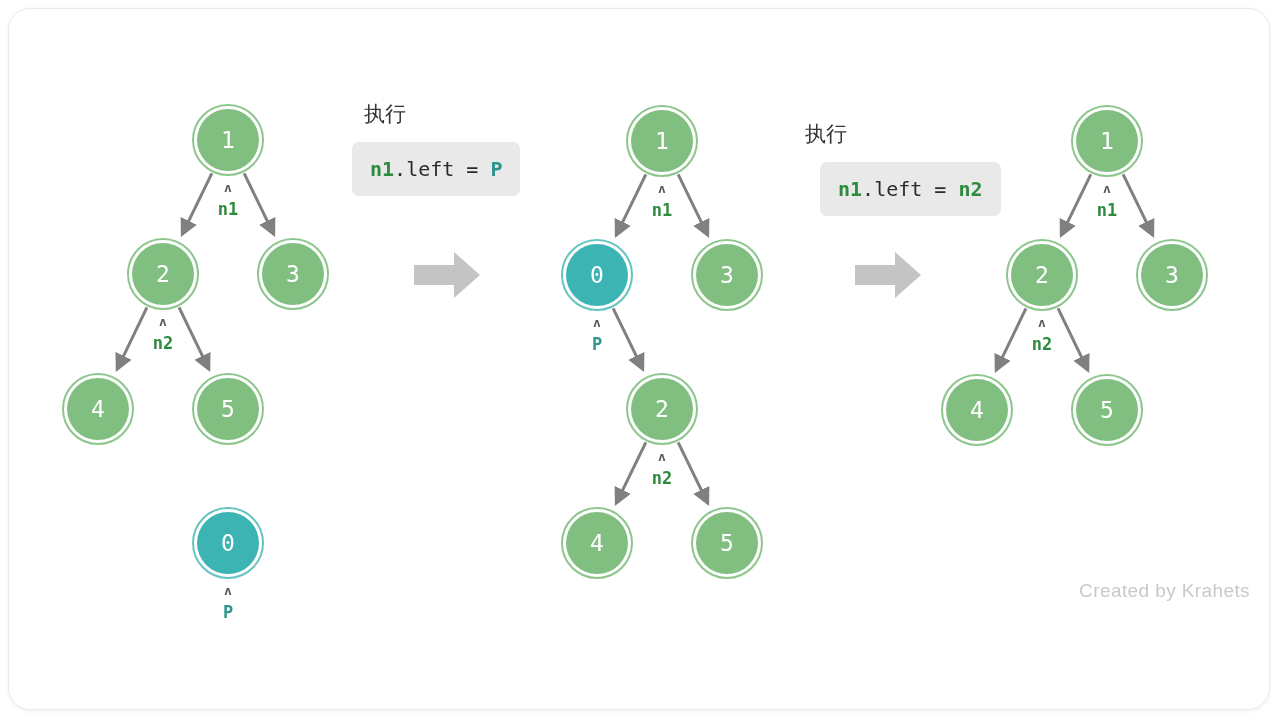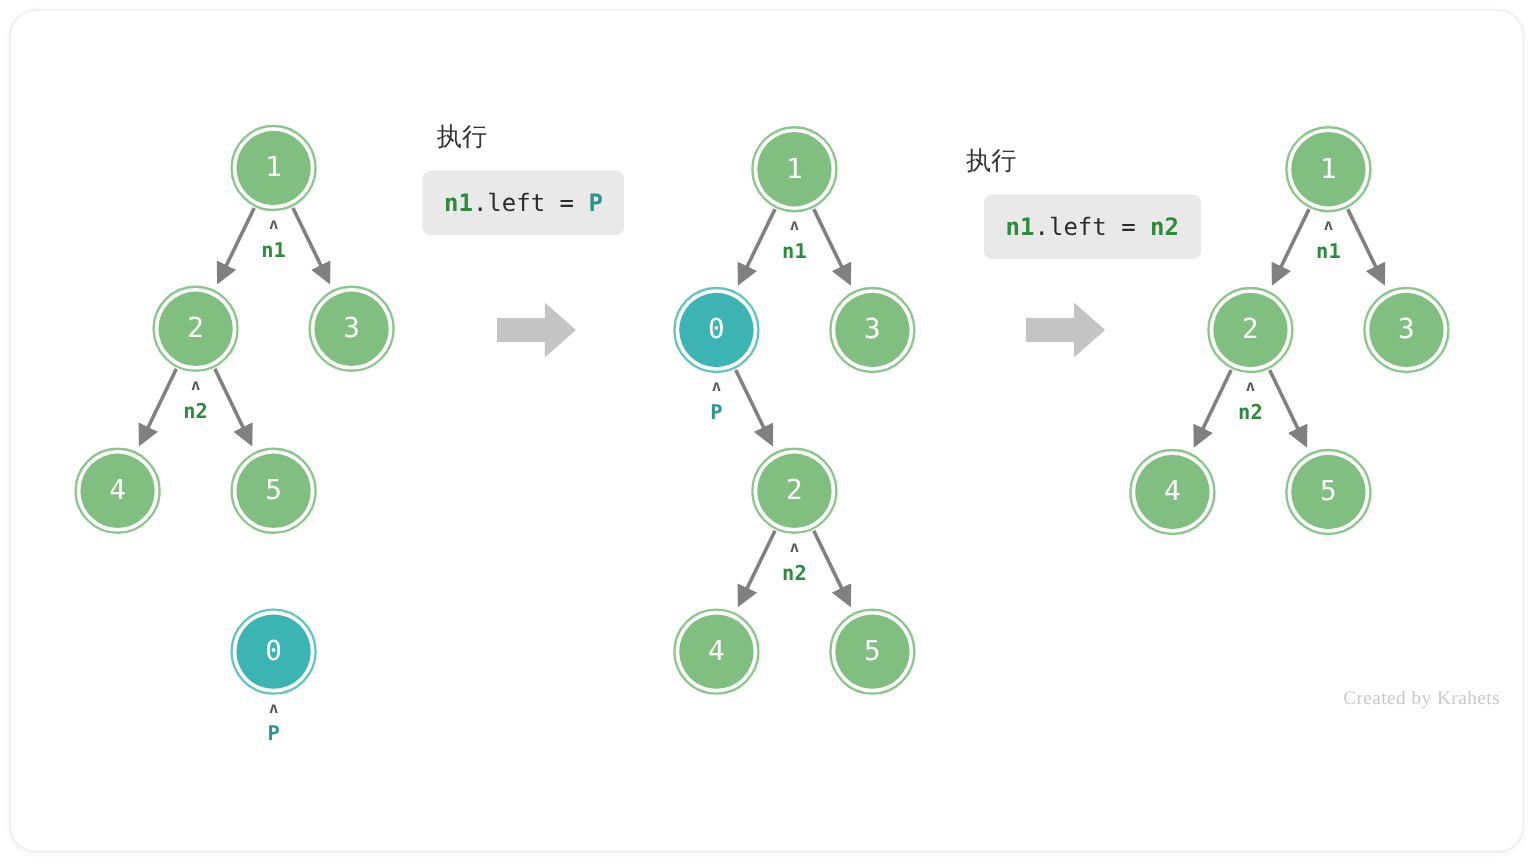--- a/index.html
+++ b/index.html
@@ -129,23 +129,23 @@
   .codebox .v-green { color: #2e8b3d; font-weight: 700; }
   .codebox .v-teal  { color: #2e9490; font-weight: 700; }
 
   
   .block-arrow { position: absolute; }
 
   
   .footer {
     position: absolute;
     right: 30px;
-    bottom: 28px;
-    font-family: Liberation Serif, serif;
-    font-size: 16px;
+    bottom: 18px;
+    font-family: Liberation Sans, sans-serif;
+    font-size: 19px;
     color: #c9c9c9;
     letter-spacing: 0.4px;
     user-select: none;
   }
 </style>
 </head>
 <body>
 
 <div id="canvas">
   <div class="frame"></div>

